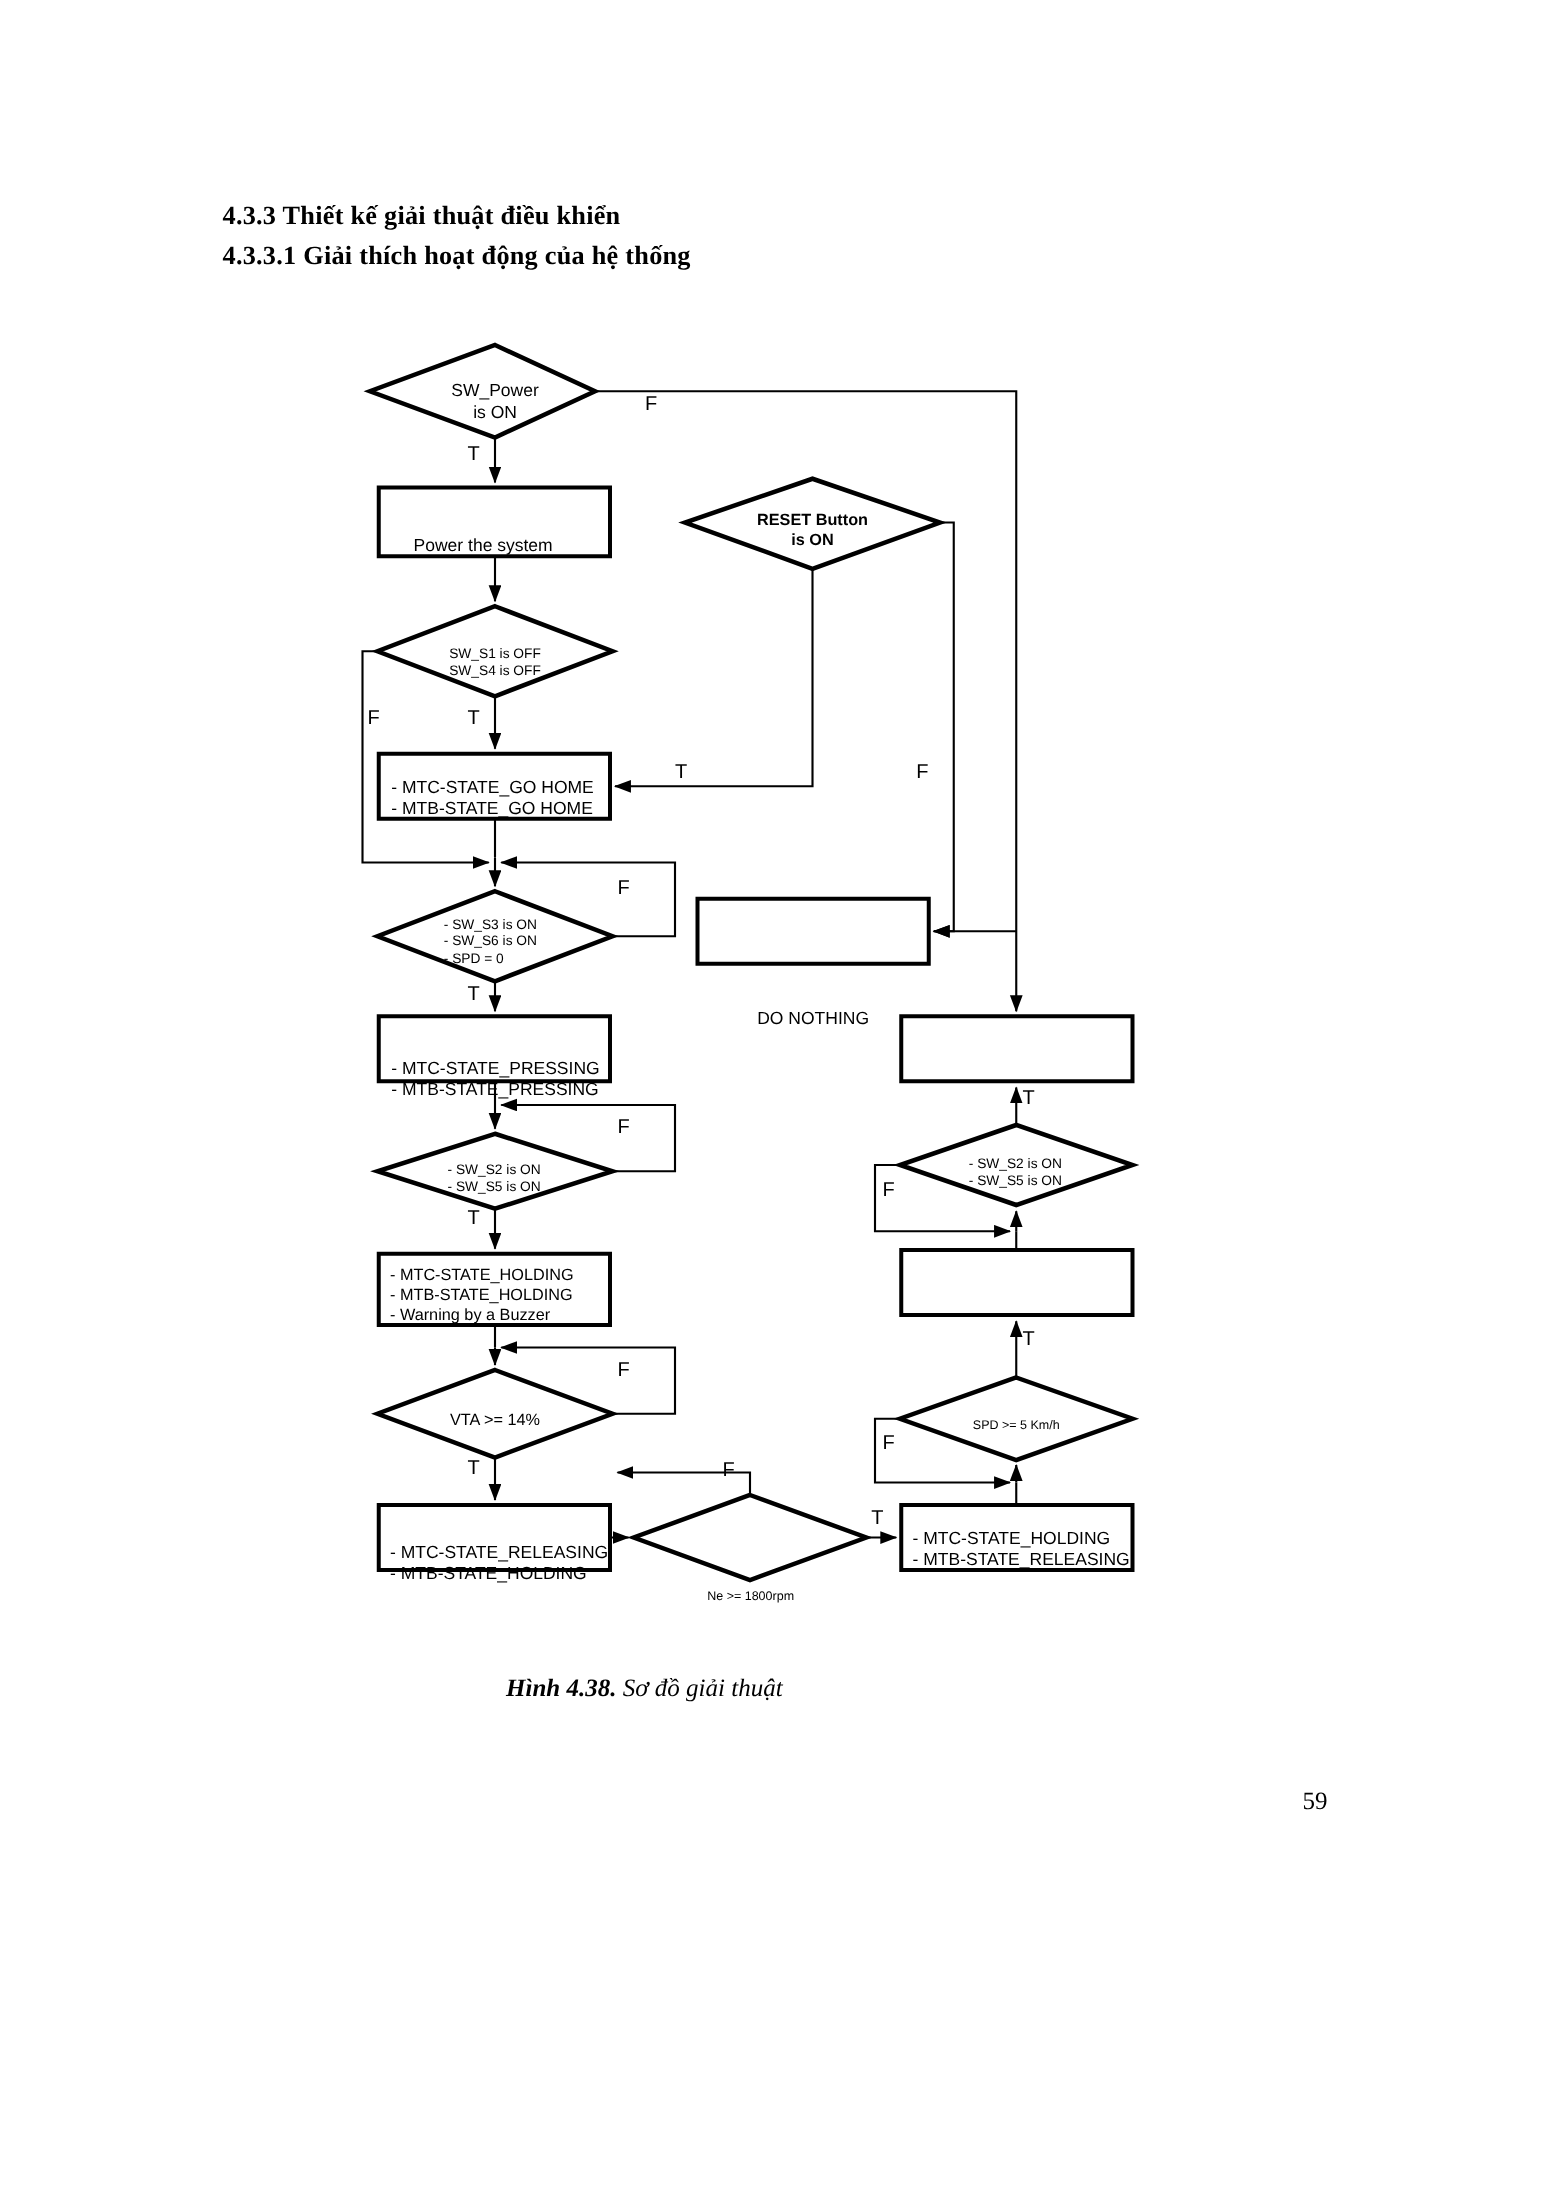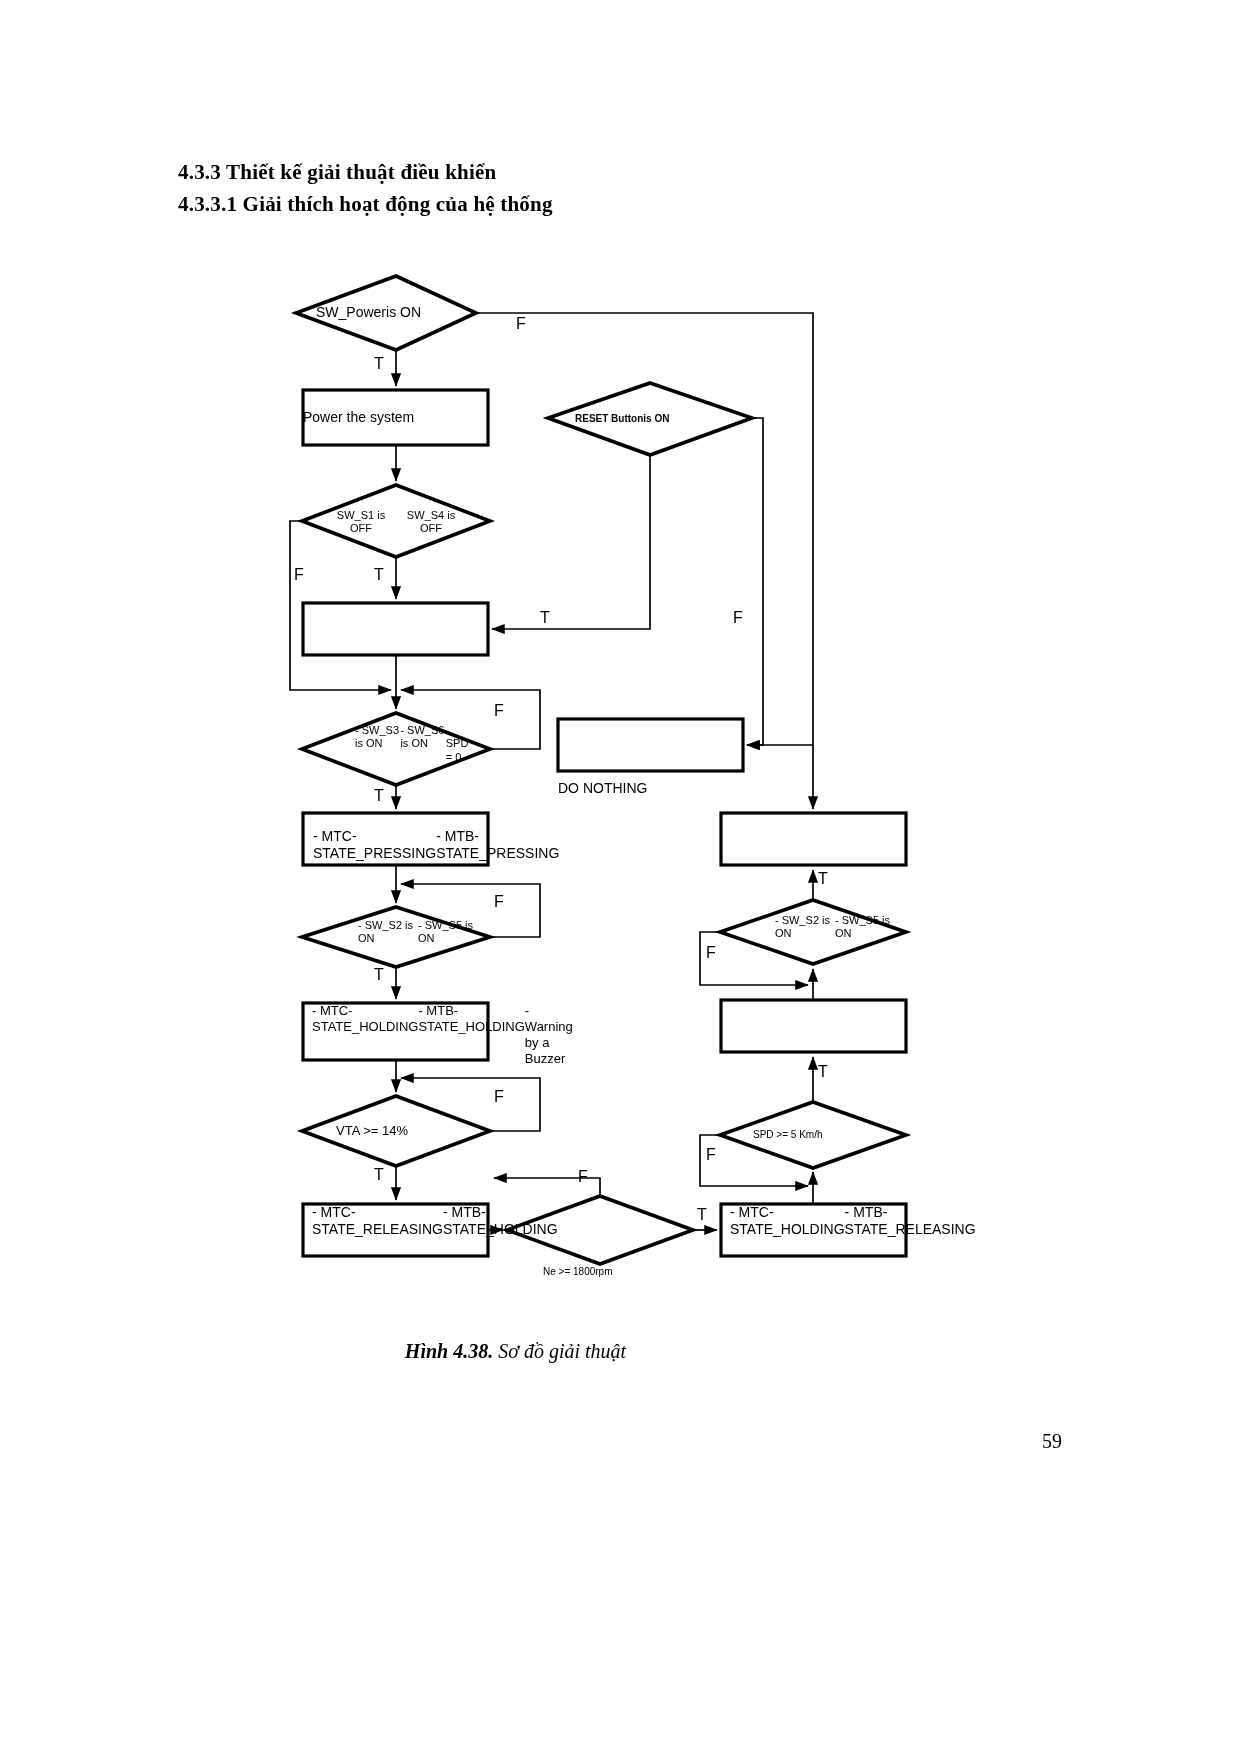--- a/index.html
+++ b/index.html
@@ -14,27 +14,27 @@
   .caption b{font-weight:bold;font-style:italic;}
   .caption i{font-style:italic;}
 
   .pagenum{position:absolute;top:1430px;left:0;width:1240px;text-align:center;font-family:"Liberation Serif",serif;font-size:20px;}
   .pagenum span{position:absolute;right:178px;}
 
   
   #chart{position:absolute;top:0;left:0;width:1240px;height:1330px;}
   #chart svg{position:absolute;top:0;left:0;}
 
-  .nodetext{position:absolute;display:flex;align-items:center;justify-content:flex-start;
+  .nodetext{position:absolute;display:flex;flex-direction:column;align-items:center;justify-content:flex-end;
             text-align:center;line-height:1.22;pointer-events:none;}
   .nodetext.left{align-items:flex-start;text-align:left;}
   .t13{font-size:14px;}
   .t12{font-size:13px;}
   .t10{font-size:11px;}
-  .t9{font-size:10px;font-weight:bold;}
+  .t9{font-size:13px;font-weight:bold;}
   .t9n{font-size:10px;}
   .lbl{position:absolute;font-size:16px;}
 </style>
 </head>
 <body>
 
 <div class="page">
 
   <div class="heading" id="h1">4.3.3 Thiết kế giải thuật điều khiển</div>
   <div class="heading" id="h2">4.3.3.1 Giải thích hoạt động của hệ thống</div>
@@ -158,20 +158,24 @@
     <div class="nodetext t9" style="left:575px;top:398px;width:150px;height:42px;">
       <div>RESET Button</div>
       <div>is ON</div>
     </div>
 
     <div class="nodetext t10" style="left:326px;top:500px;width:140px;height:44px;">
       <div>SW_S1 is OFF</div>
       <div>SW_S4 is OFF</div>
     </div>
 
+    <div class="nodetext t13 left" style="left:313px;top:603px;width:175px;height:52px;">
+      <div>- MTC-STATE_GO HOME</div>
+      <div>- MTB-STATE_GO HOME</div>
+    </div>
 
     <div class="nodetext t13" style="left:558px;top:755px;width:185px;height:68px;">
       <div>DO NOTHING</div>
     </div>
 
     <div class="nodetext t10 left" style="left:355px;top:724px;width:120px;height:50px;">
       <div>- SW_S3 is ON</div>
       <div>- SW_S6 is ON</div>
       <div>- SPD = 0</div>
     </div>

